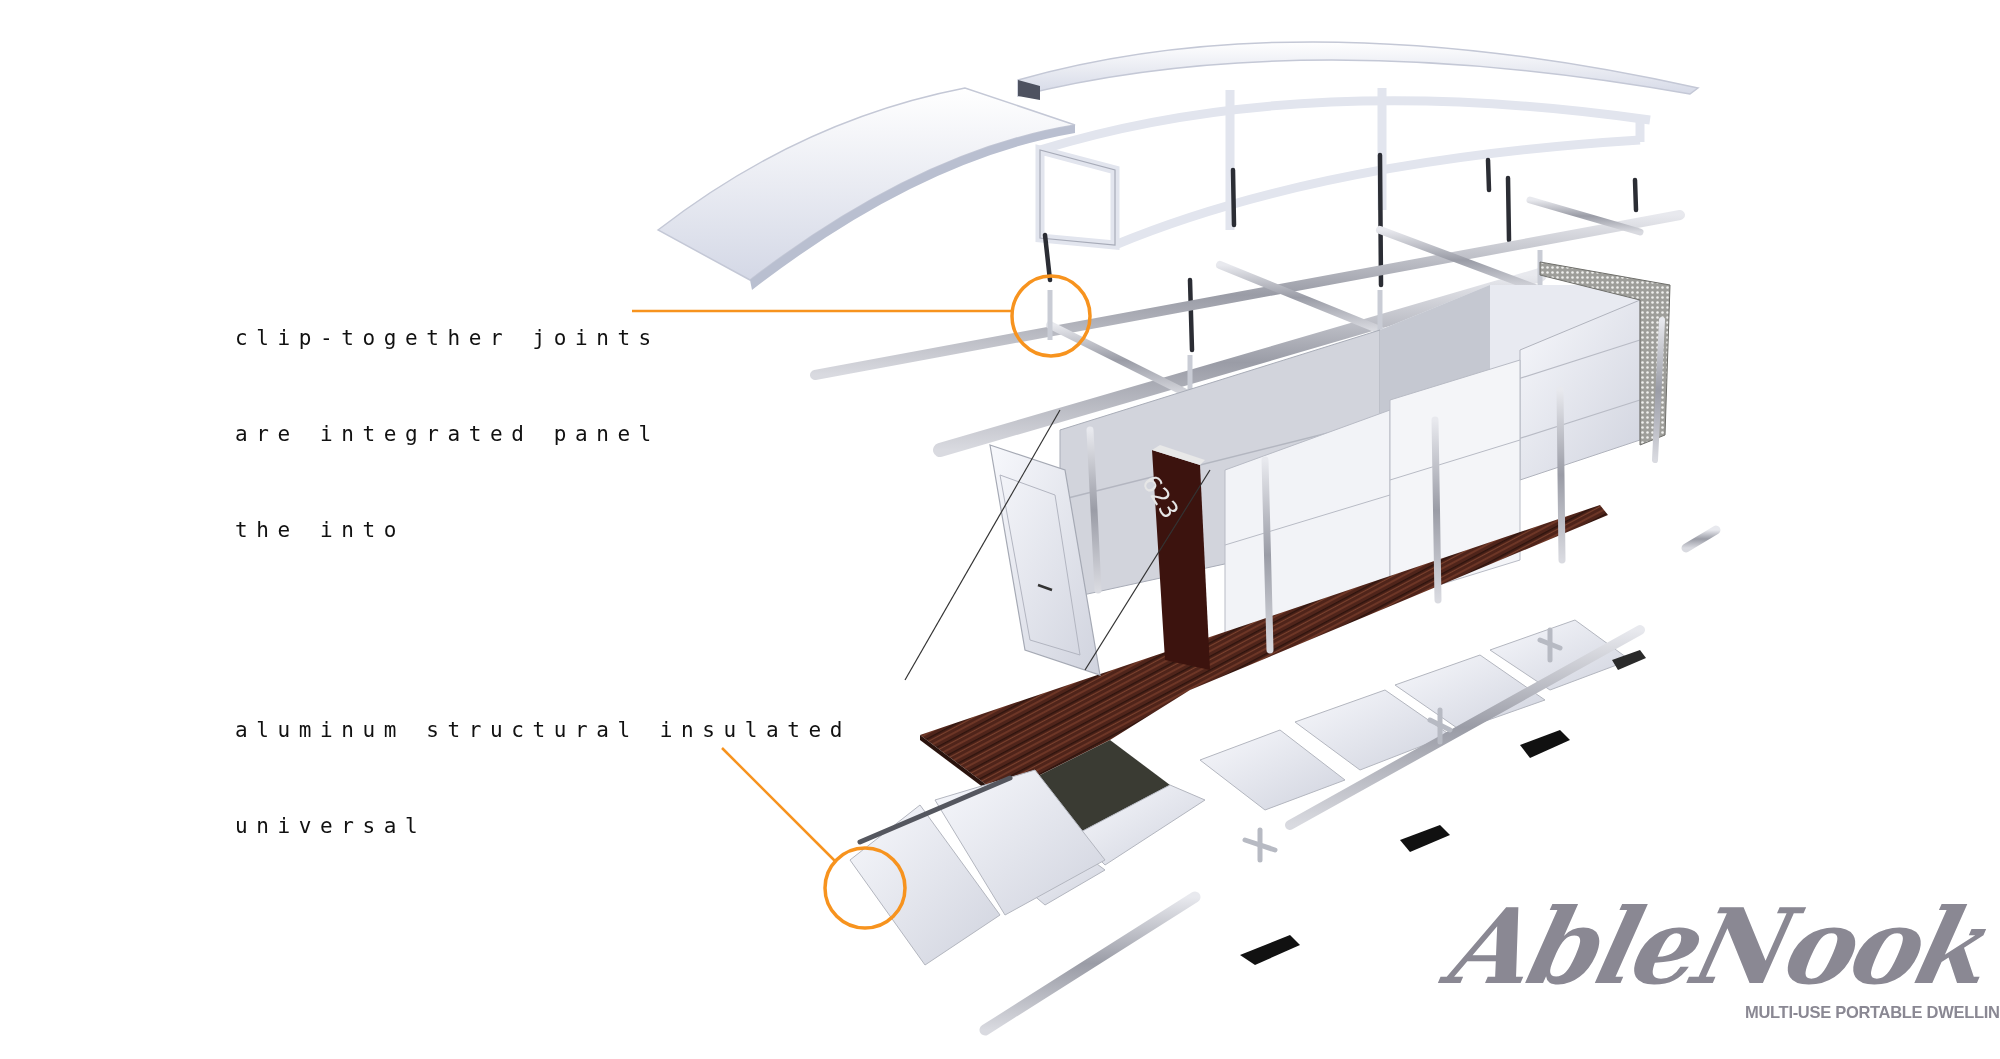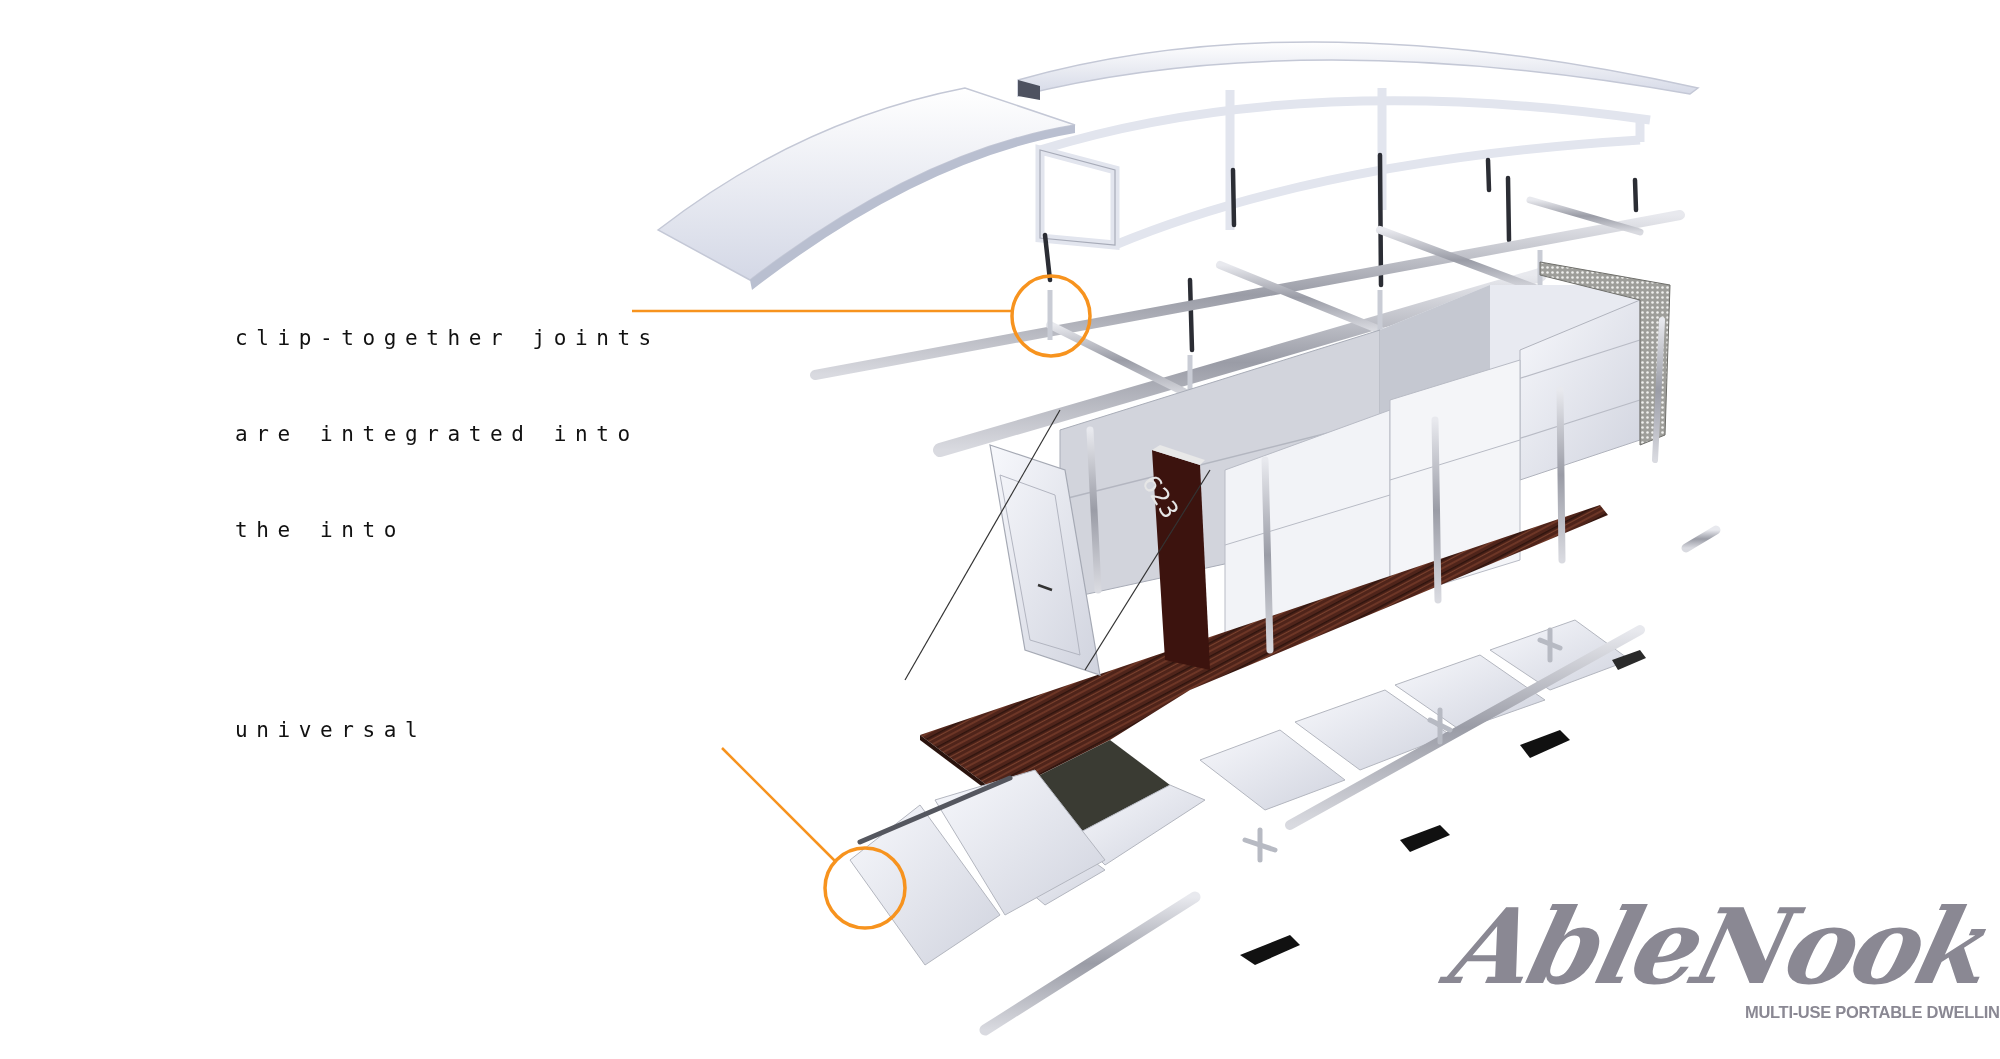--- a/index.html
+++ b/index.html
@@ -204,25 +204,26 @@
       <ellipse cx="1051" cy="316" rx="39" ry="40" stroke-width="3.5"></ellipse>
     </g>
     <g stroke="#f7931e" stroke-width="2.5" fill="none">
       <line x1="722" y1="748" x2="835" y2="861"></line>
       <ellipse cx="865" cy="888" rx="40" ry="40" stroke-width="3.5"></ellipse>
     </g>
   </svg>
 
   <div id="callout-1" class="callout-text">
     <span class="ln">clip-together joints</span>
-    <span class="ln">are integrated into</span>
+    <span class="ln">are integrated panel</span>
     <span class="ln">the into</span>
   </div>
 
   <div id="callout-2" class="callout-text">
+    <span class="ln">aluminum structural insulated</span>
     <span class="ln">universal</span>
   </div>
 
   <div style="position:absolute;left:1160px;top:470px;color:#e6e6e6;font-family:'DejaVu Sans',sans-serif;font-size:24px;transform:rotate(58deg);transform-origin:left top;">623</div>
 
   <div class="logo-wrap">
     <div class="logo-script">AbleNook</div>
     <div class="logo-tag">MULTI-USE PORTABLE DWELLING</div>
   </div>
 

